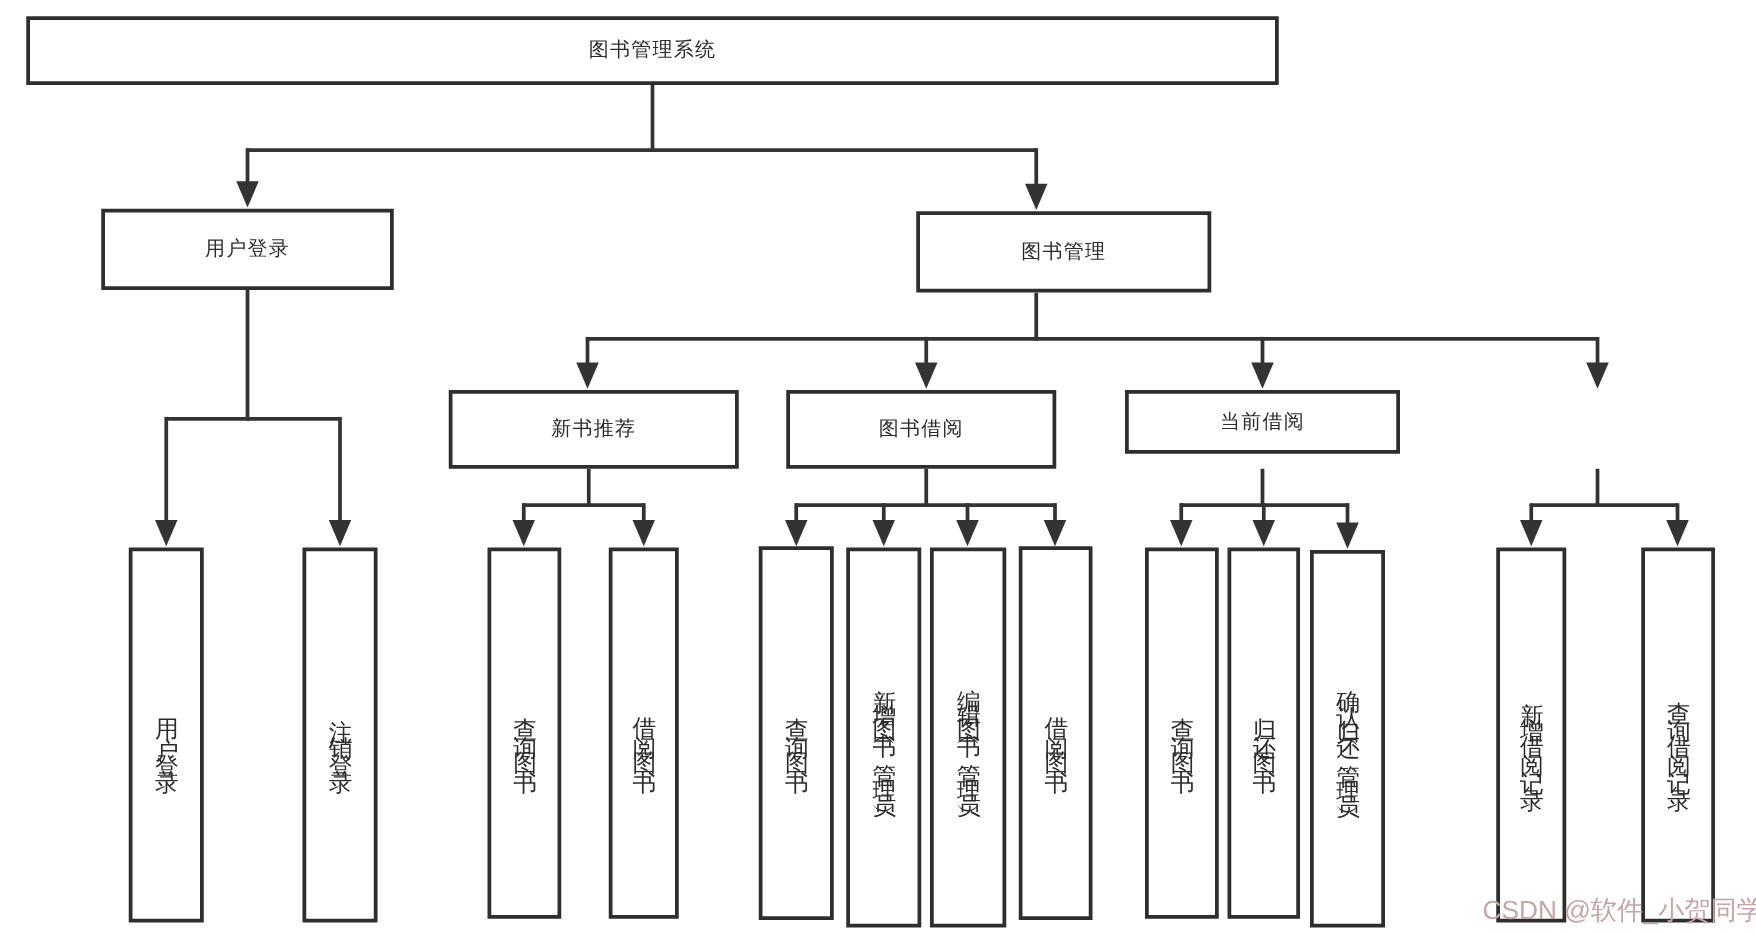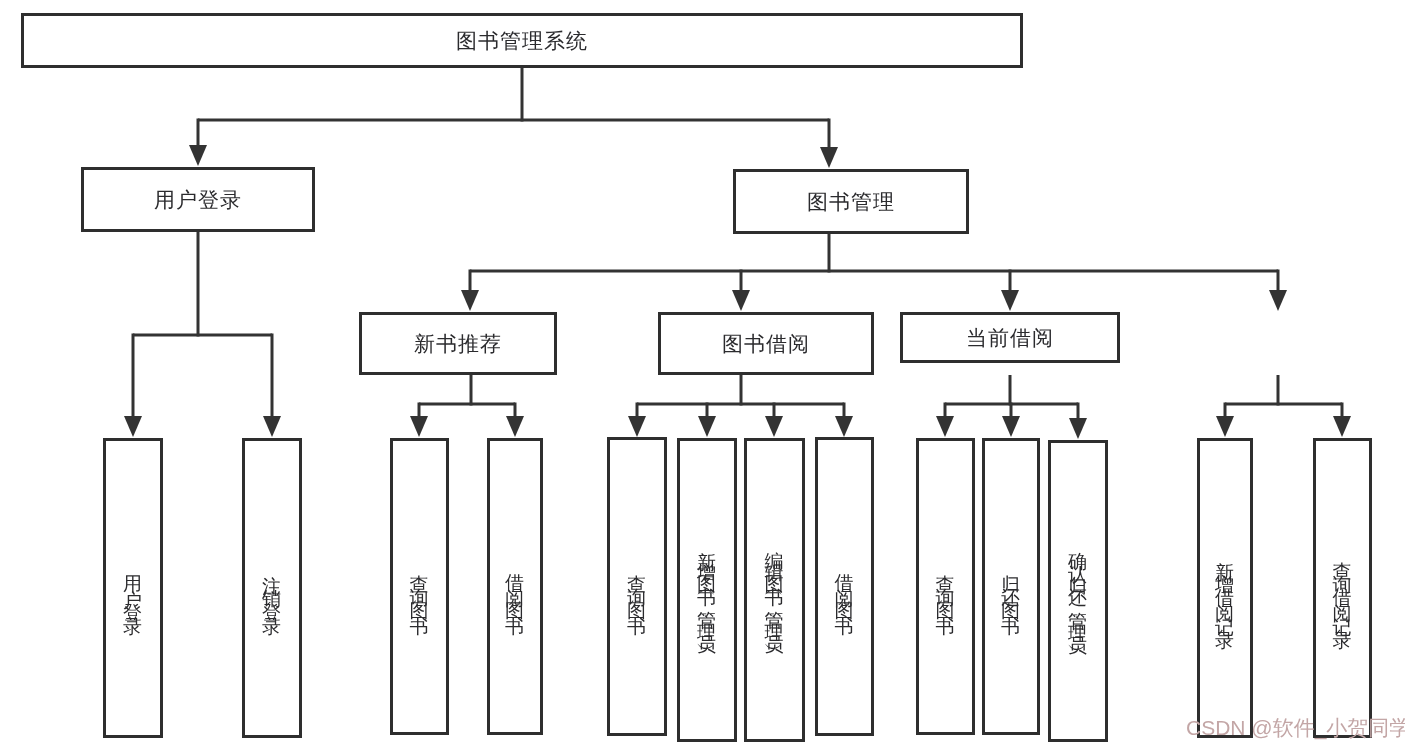--- a/index.html
+++ b/index.html
@@ -14,21 +14,21 @@
   }
   .connectors{position:absolute;left:0;top:0;pointer-events:none;}
   .node{
     position:absolute;
     background:#ffffff;
     border:3px solid #2e2e2e;
     display:flex;align-items:center;justify-content:center;
     text-align:center;
   }
   .hbox span{
-    font-size:21px;
+    font-size:16px;
     letter-spacing:1px;
     color:#2b2b2e;
     white-space:nowrap;
   }
   .vbox span{
     writing-mode:vertical-rl;
     font-size:19px;
     line-height:1;
     letter-spacing:14px;
     color:#2b2b2e;
@@ -117,24 +117,24 @@
     <span>图书管理系统</span>
   </div>
 
   <div class="node hbox" style="left:81px;top:167px;width:234px;height:65px">
     <span>用户登录</span>
   </div>
   <div class="node hbox" style="left:733px;top:169px;width:236px;height:65px">
     <span>图书管理</span>
   </div>
 
-  <div class="node hbox" style="left:359px;top:312px;width:198px;height:63px">
+  <div class="node hbox" style="left:359px;top:312px;width:232px;height:63px">
     <span>新书推荐</span>
   </div>
-  <div class="node hbox" style="left:658px;top:312px;width:216px;height:63px">
+  <div class="node hbox" style="left:629px;top:312px;width:216px;height:63px">
     <span>图书借阅</span>
   </div>
   <div class="node hbox" style="left:900px;top:312px;width:220px;height:51px">
     <span>当前借阅</span>
   </div>
 
   <div class="node vbox" style="left:103px;top:438px;width:60px;height:300px">
     <span>用户登录</span>
   </div>
   <div class="node vbox" style="left:242px;top:438px;width:60px;height:300px">

